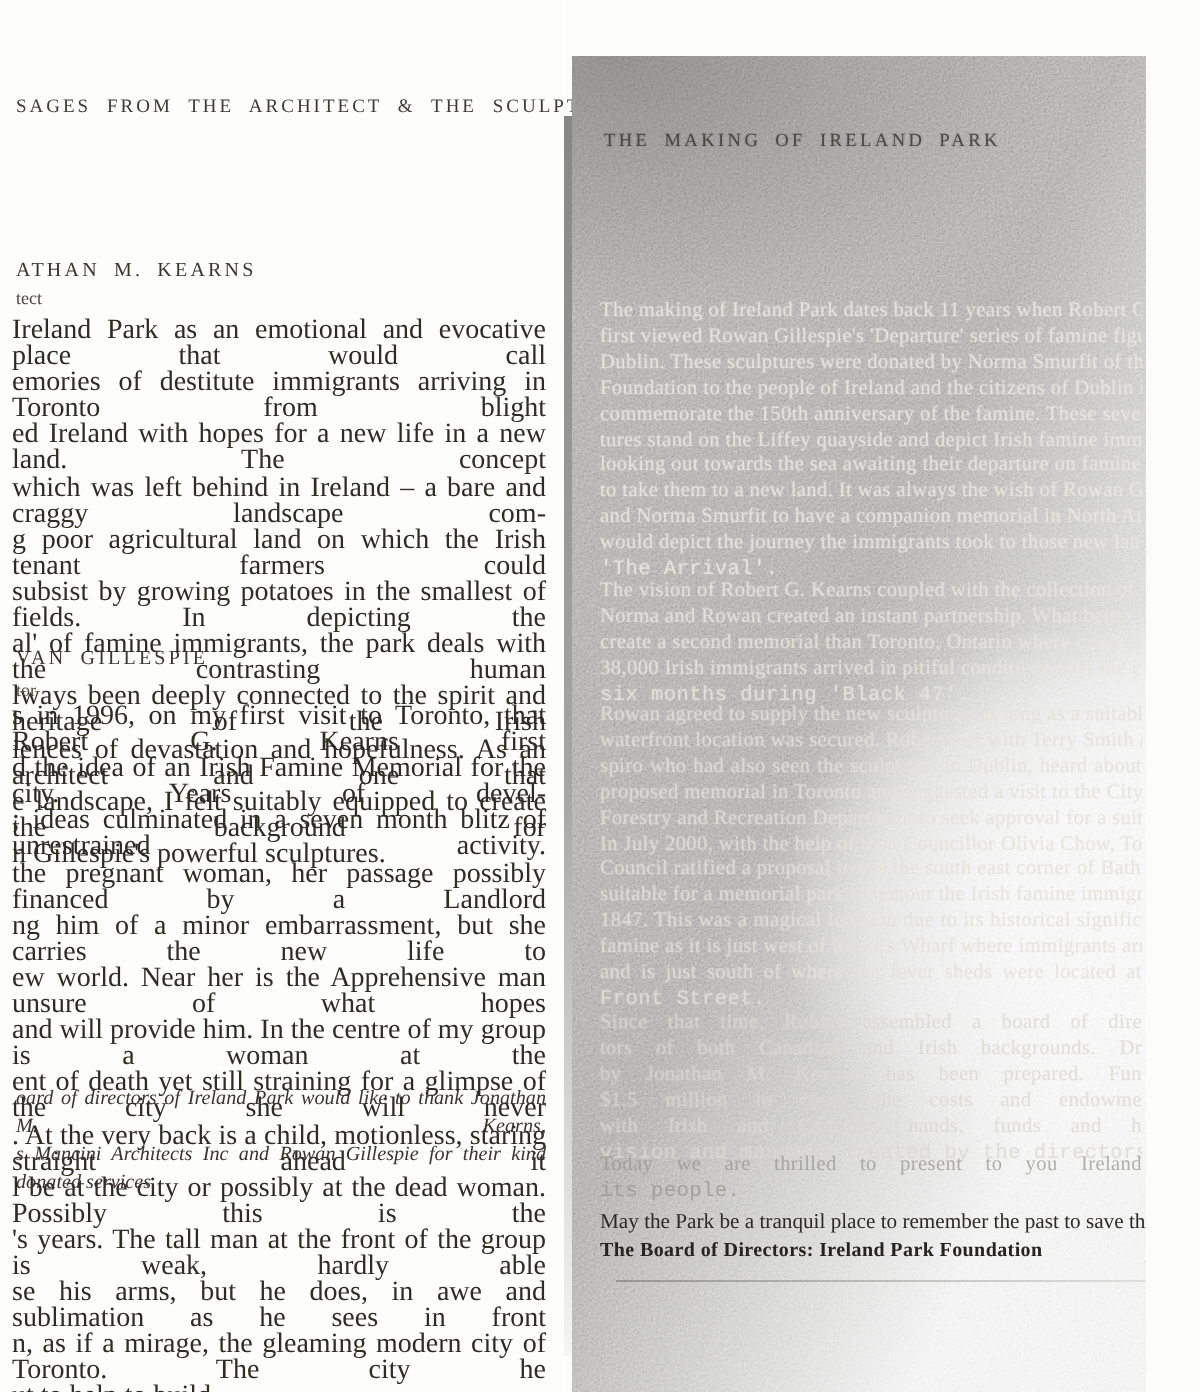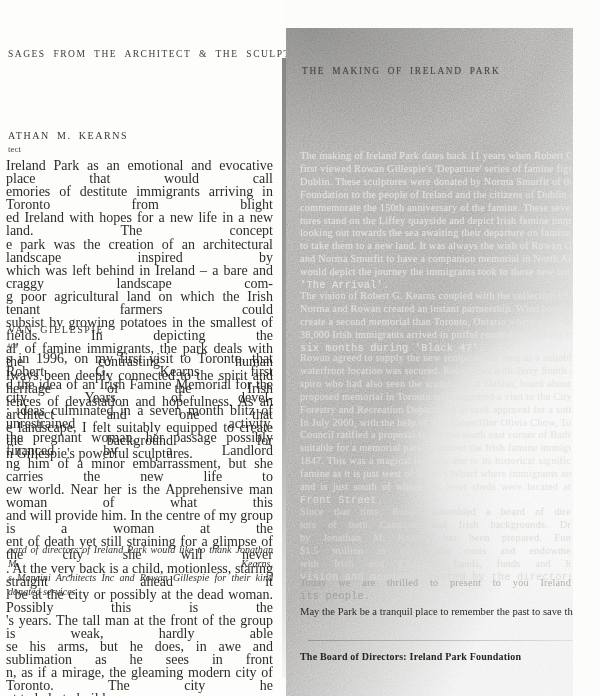--- a/index.html
+++ b/index.html
@@ -80,21 +80,21 @@
   .g2 { color:rgba(230,228,221,.78); }
   .g3 { color:rgba(226,224,217,.70); }
   .g4 { color:rgba(214,212,205,.62); }
   .g5 { color:rgba(150,148,142,.72); text-shadow:none; }
   .closing-line {
     position:absolute; left:14px; right:0; white-space:nowrap; overflow:hidden;
     font-size:10.6px; color:#2c2a26;
   }
   .board-line {
     position:absolute; left:14px; right:0; white-space:nowrap; overflow:hidden;
-    font-size:10px; font-weight:bold; color:#26241f; letter-spacing:.2px;margin-top:31px;
+    font-size:10px; font-weight:bold; color:#26241f; letter-spacing:.2px;
   }
   .scratch-line {
     position:absolute; left:22px; top:612px; width:330px; height:1px;
     background:linear-gradient(to right, rgba(95,95,90,.45), rgba(120,120,115,.3) 60%, rgba(150,150,145,0));
   }
 </style>
 </head>
 <body>
 
 <div>
@@ -102,41 +102,40 @@
   <div class="left-page">
     <div class="lp-title">SAGES FROM THE ARCHITECT &amp; THE SCULPTOR</div>
 
     <div class="author-name" style="top:130px">ATHAN M. KEARNS</div>
     <div class="author-role" style="top:144px">tect</div>
 
     <div class="para" style="top:159px">
         <div class="ln">Ireland Park as an emotional and evocative place that would call</div>
         <div class="ln">emories of destitute immigrants arriving in Toronto from blight</div>
         <div class="ln">ed Ireland with hopes for a new life in a new land. The concept</div>
-        <div class="ln">e park was the creation of an architectural landscape inspired by</div>
         <div class="ln">which was left behind in Ireland – a bare and craggy landscape com-</div>
         <div class="ln">g poor agricultural land on which the Irish tenant farmers could</div>
         <div class="ln">subsist by growing potatoes in the smallest of fields. In depicting the</div>
         <div class="ln">al' of famine immigrants, the park deals with the contrasting human</div>
         <div class="ln">lways been deeply connected to the spirit and heritage of the Irish</div>
         <div class="ln">iences of devastation and hopefulness. As an architect and one that</div>
         <div class="ln">e landscape, I felt suitably equipped to create the background for</div>
         <div class="ln">n Gillespie's powerful sculptures.</div>
       </div>
 
     <div class="author-name" style="top:324px">VAN GILLESPIE</div>
     <div class="author-role" style="top:340px">tor</div>
 
     <div class="para" style="top:352px">
         <div class="ln">s in 1996, on my first visit to Toronto, that Robert G. Kearns first</div>
         <div class="ln">d the idea of an Irish Famine Memorial for the city. Years of devel-</div>
         <div class="ln">; ideas culminated in a seven month blitz of unrestrained activity.</div>
         <div class="ln">the pregnant woman, her passage possibly financed by a Landlord</div>
         <div class="ln">ng him of a minor embarrassment, but she carries the new life to</div>
-        <div class="ln">ew world. Near her is the Apprehensive man woman of what this</div>
+        <div class="ln">ew world. Near her is the Apprehensive man unsure of what hopes</div>
         <div class="ln">and will provide him. In the centre of my group is a woman at the</div>
         <div class="ln">ent of death yet still straining for a glimpse of the city she will never</div>
         <div class="ln">. At the very back is a child, motionless, staring straight ahead it</div>
         <div class="ln">l be at the city or possibly at the dead woman. Possibly this is the</div>
         <div class="ln">'s years. The tall man at the front of the group is weak, hardly able</div>
         <div class="ln">se his arms, but he does, in awe and sublimation as he sees in front</div>
         <div class="ln">n, as if a mirage, the gleaming modern city of Toronto. The city he</div>
         <div class="ln">ut to help to build.</div>
       </div>
 

